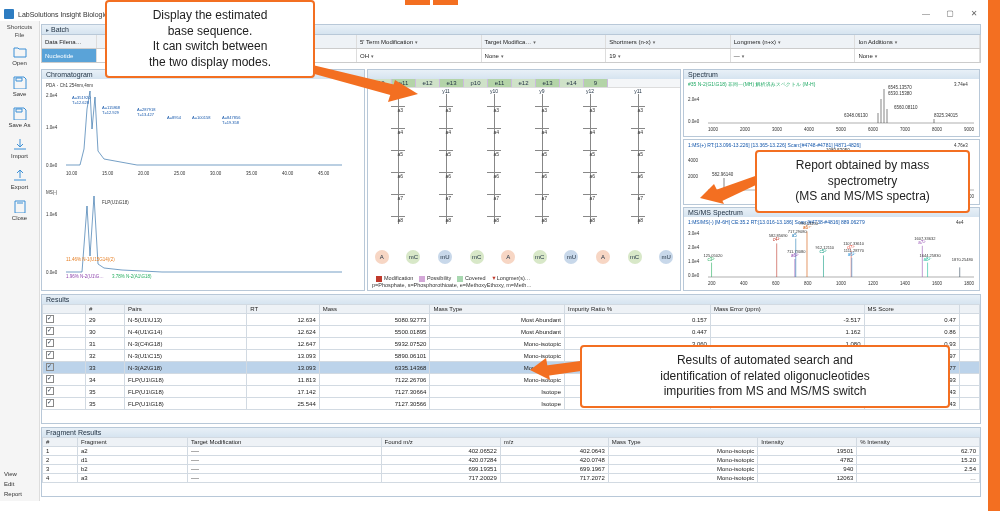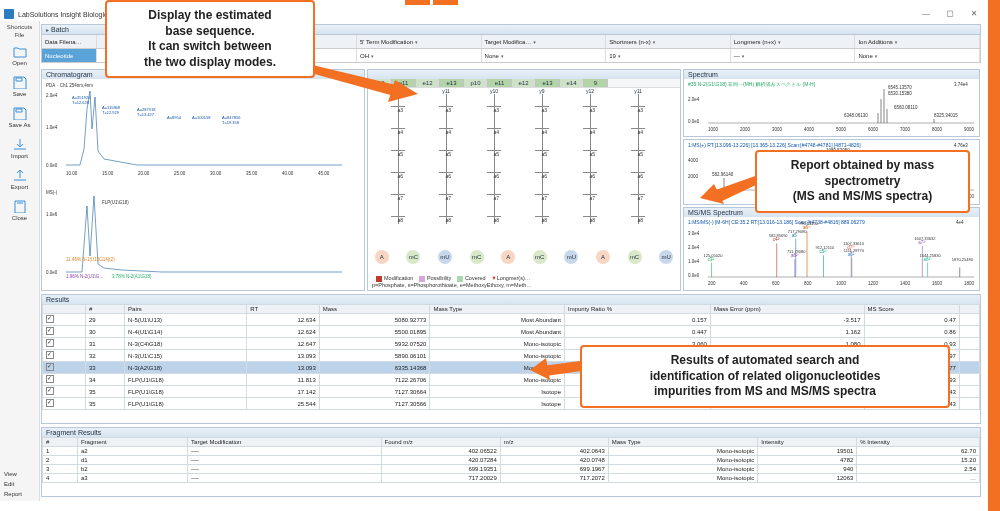--- a/index.html
+++ b/index.html
@@ -62,21 +62,21 @@
   .tbl th, .tbl td { border: 1px solid #d2dae2; padding: 1px 3px; font-size: 6px; text-align: left; color: #222; white-space: nowrap; }
   .tbl th { background: #eef2f6; font-weight: normal; }
   .tbl td.num { text-align: right; }
   .tbl tr.sel td { background: #bcd3ea; }
   .chk { width: 8px; height: 8px; border: 1px solid #888; display: inline-block; position: relative; }
   .chk::after { content: "✓"; font-size: 6px; position: absolute; top: -2px; left: 0; color: #234; }
 
   .frag-panel { position: absolute; left: 41px; top: 427px; width: 940px; height: 70px; border: 1px solid #b8c8d8; background: #fff; }
 
   
-  .callout { position: absolute; background: #fff; border: 2px solid #f36f21; border-radius: 4px; padding: 6px 10px; font-size: 12px; color: #222; text-align: center; line-height: 1.3; z-index: 50; font-weight: bold; }
+  .callout { position: absolute; background: #fff; border: 2px solid #f36f21; border-radius: 4px; padding: 6px 10px; font-size: 12px; color: #222; text-align: center; line-height: 1.3; z-index: 50; }
   .co1 { top: 0; left: 105px; width: 210px; }
 
   .arrow-svg { position: absolute; z-index: 48; }
 
   .co2 { top: 150px; left: 755px; width: 215px; }
   .co3 { top: 345px; left: 580px; width: 370px; font-size: 12px; }
 
 </style>
 </head>
 <body>
@@ -636,13 +636,13 @@
 <div class="callout co2"><span style="white-space:pre-line">Report obtained by mass
 spectrometry
 (MS and MS/MS spectra)</span></div>
 
 <svg class="arrow-svg" style="top:350px;left:530px" width="60" height="40">
   <polygon points="58,10 12,16 16,26 58,20" fill="#f36f21"></polygon>
   <polygon points="16,8 0,20 20,30" fill="#f36f21"></polygon>
 </svg>
 <div class="callout co3"><span style="white-space:pre-line">Results of automated search and
 identification of related oligonucleotides
-impurities from MS and MS/MS spectra</span></div>
+impurities from MS and MS/MS switch</span></div>
 
 </body></html>

